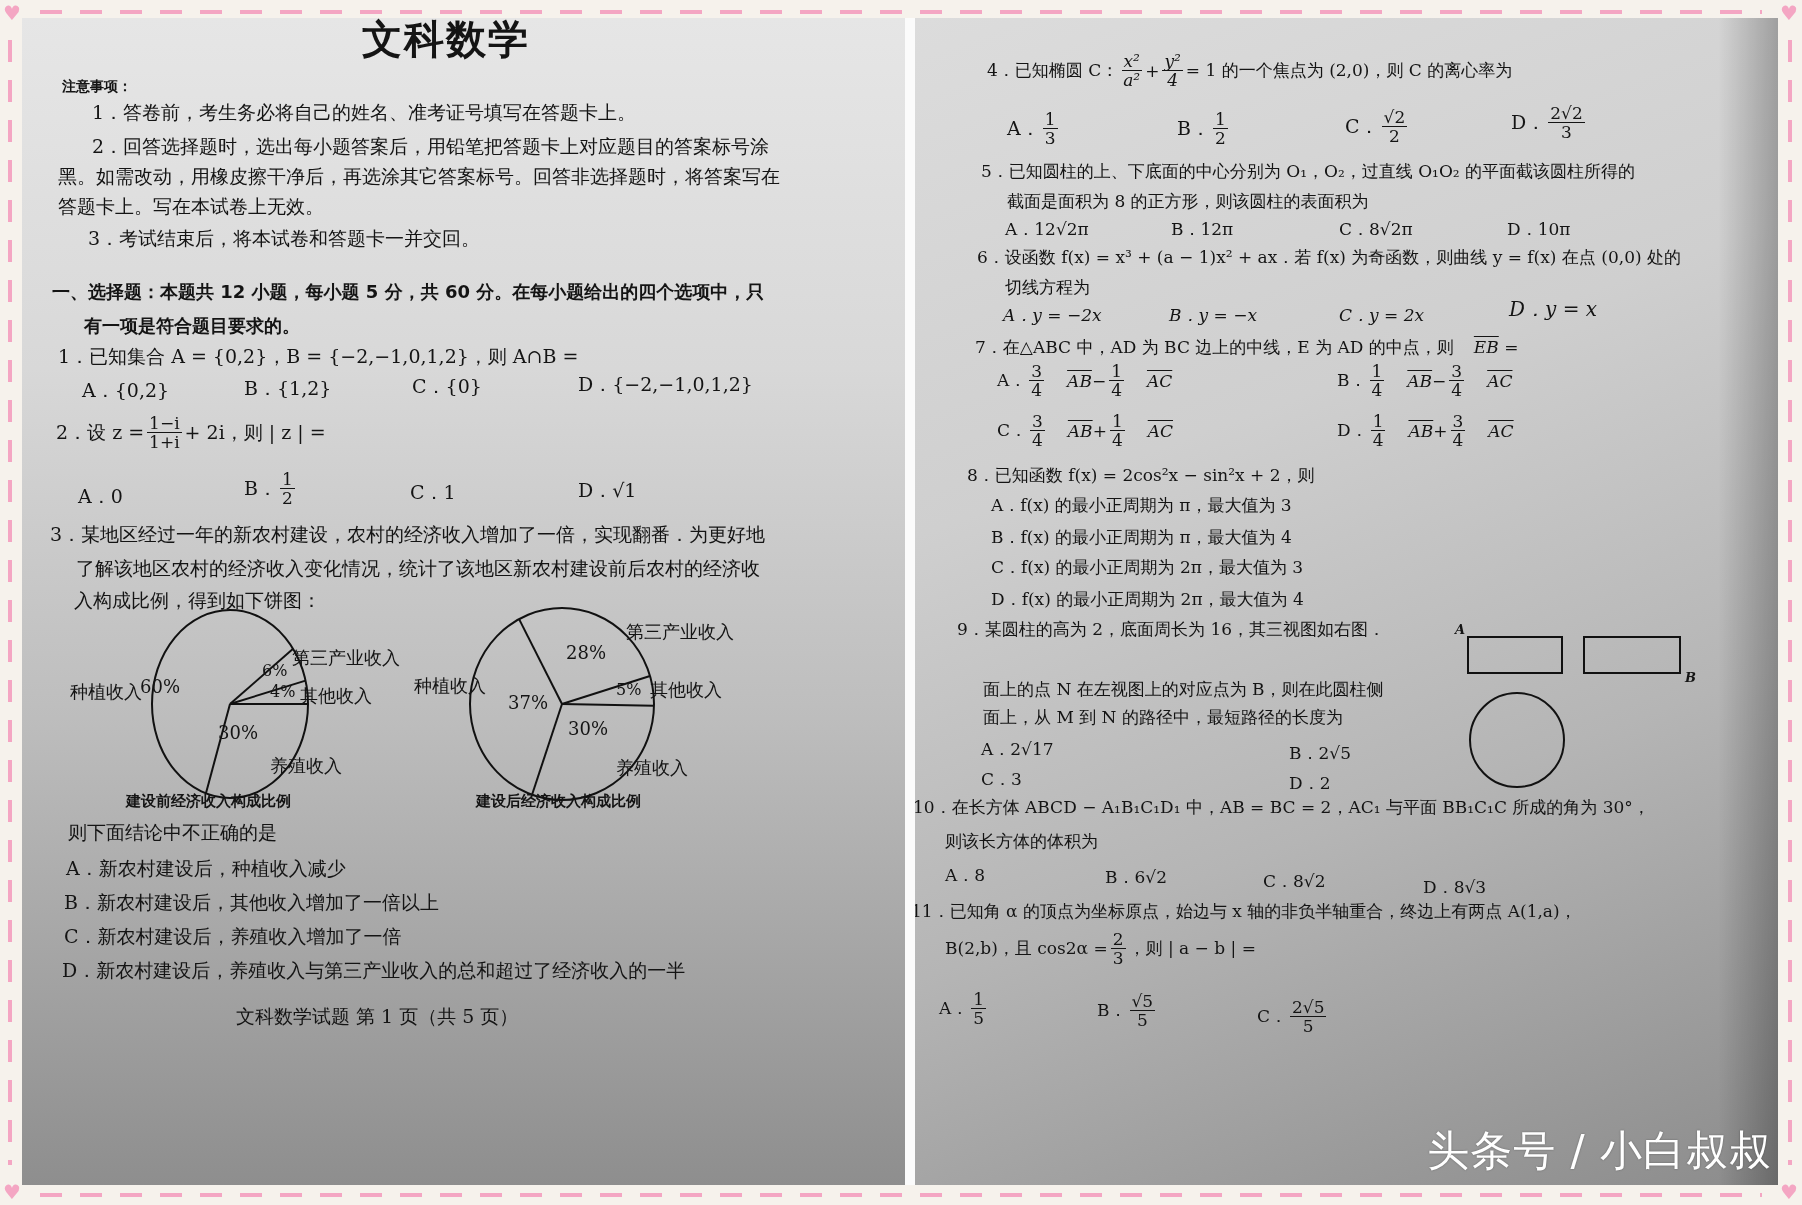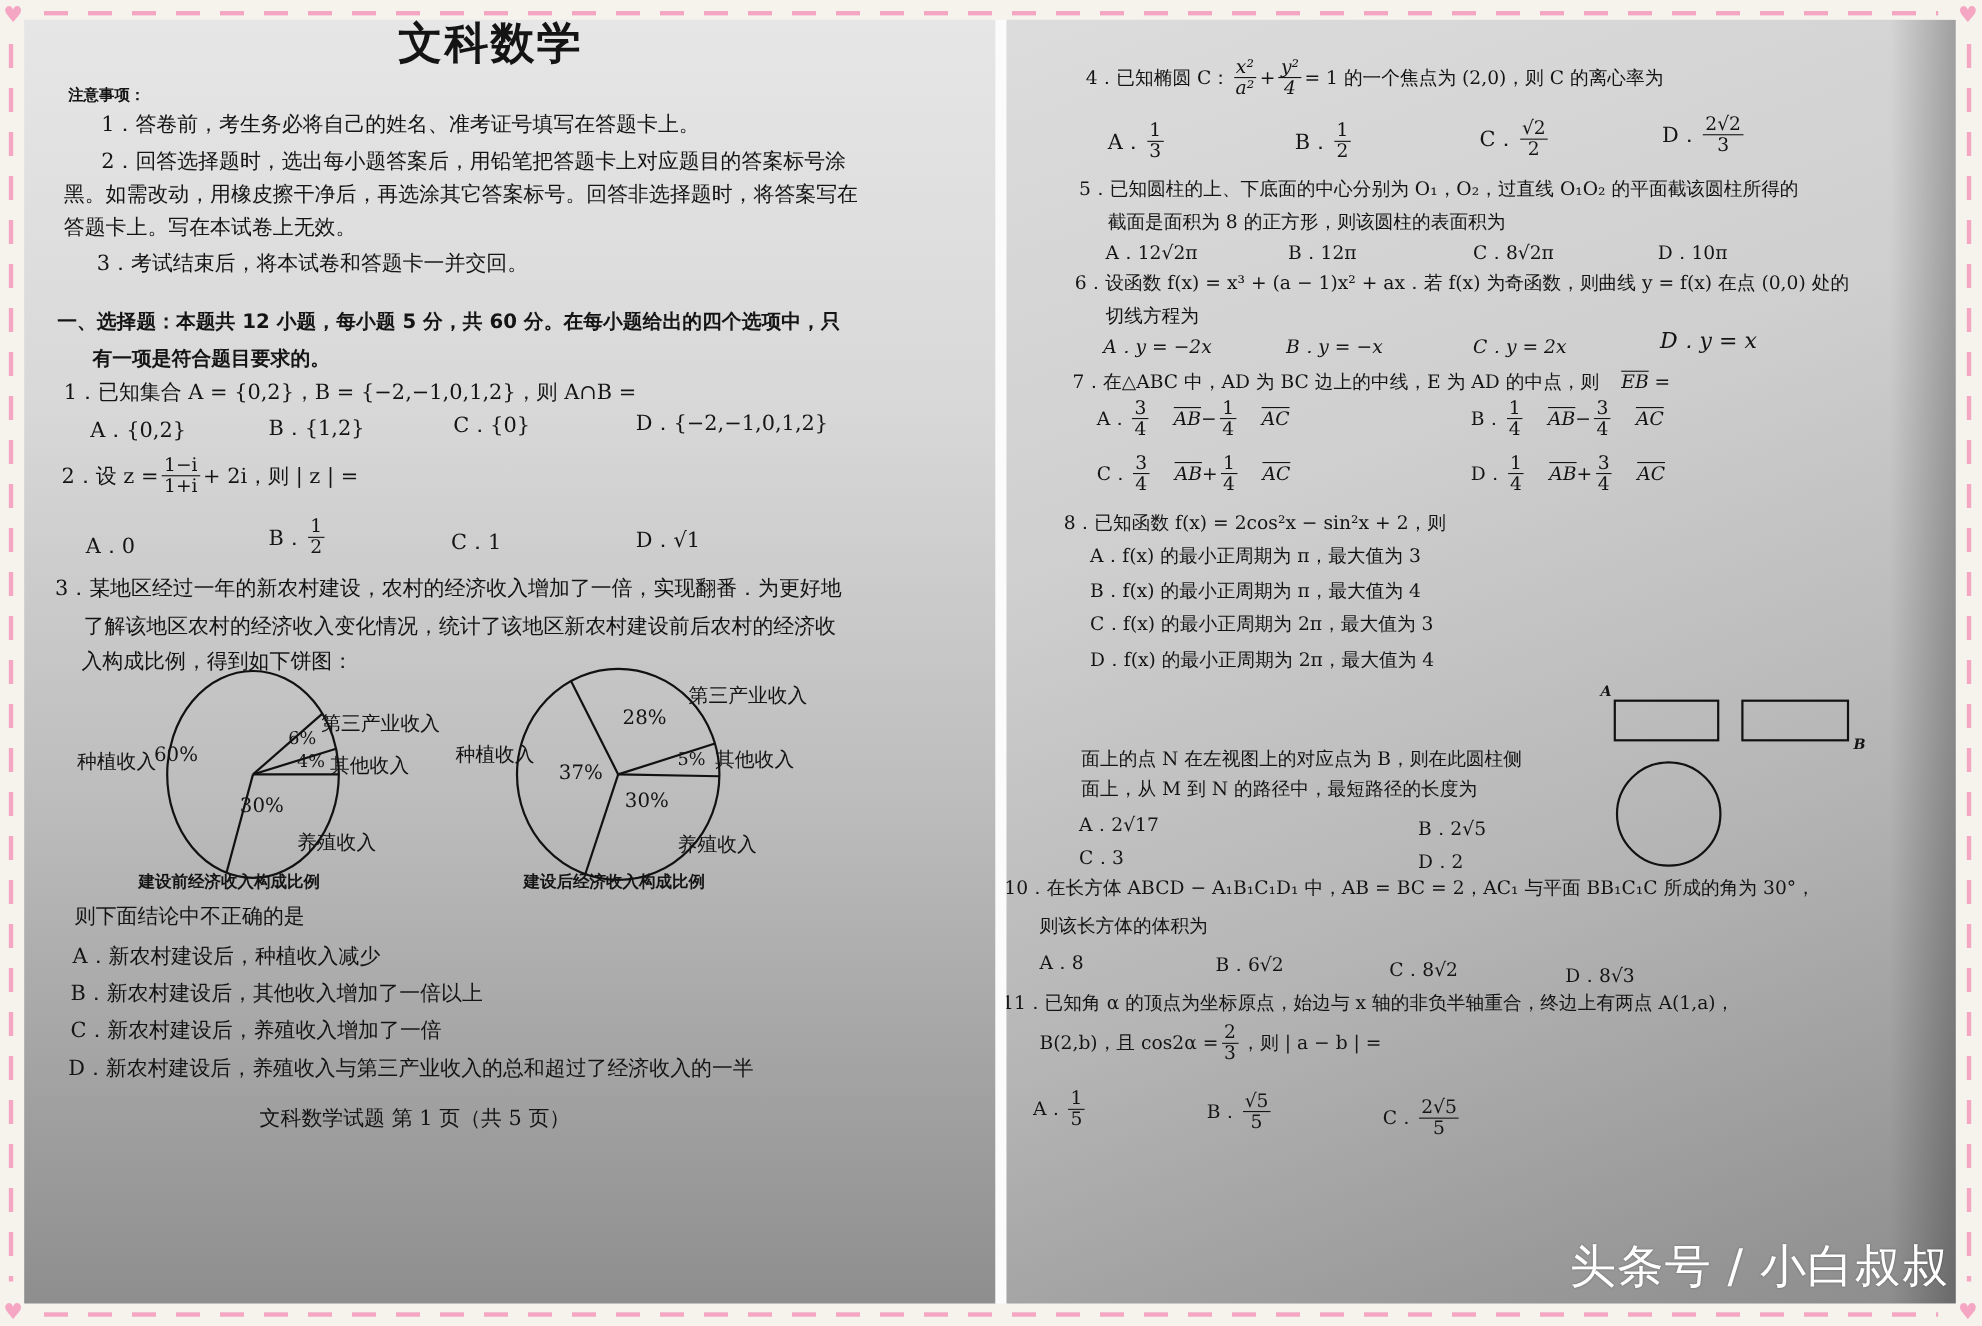--- a/index.html
+++ b/index.html
@@ -269,20 +269,21 @@
       </span>
     <span class="overline i">AC</span>
   </div>
 
   <div class="abs t" style="left:52px;top:446px;font-size:17px;">8．已知函数 f(x) = 2cos²x − sin²x + 2，则</div>
   <div class="opt" style="left:76px;top:476px;font-size:17px;">A．f(x) 的最小正周期为 π，最大值为 3</div>
   <div class="opt" style="left:76px;top:508px;font-size:17px;">B．f(x) 的最小正周期为 π，最大值为 4</div>
   <div class="opt" style="left:76px;top:538px;font-size:17px;">C．f(x) 的最小正周期为 2π，最大值为 3</div>
   <div class="opt" style="left:76px;top:570px;font-size:17px;">D．f(x) 的最小正周期为 2π，最大值为 4</div>
 
+  <div class="abs t" style="left:42px;top:600px;font-size:17px;">9．某圆柱的高为 2，底面周长为 16，其三视图如右图．</div>
   <div class="abs t" style="left:68px;top:660px;font-size:17px;">面上的点 N 在左视图上的对应点为 B，则在此圆柱侧</div>
   <div class="abs t" style="left:68px;top:688px;font-size:17px;">面上，从 M 到 N 的路径中，最短路径的长度为</div>
   <div class="opt" style="left:66px;top:720px;font-size:17px;">A．2√17</div>
   <div class="opt" style="left:374px;top:724px;font-size:17px;">B．2√5</div>
   <div class="opt" style="left:66px;top:750px;font-size:17px;">C．3</div>
   <div class="opt" style="left:374px;top:754px;font-size:17px;">D．2</div>
 
   <div class="abs i bold" style="left:540px;top:604px;font-size:13px;font-family:'DejaVu Serif',serif;">A</div>
   <div class="abs" style="left:552px;top:618px;width:92px;height:34px;border:2px solid #111;"></div>
   <div class="abs" style="left:668px;top:618px;width:94px;height:34px;border:2px solid #111;"></div>

